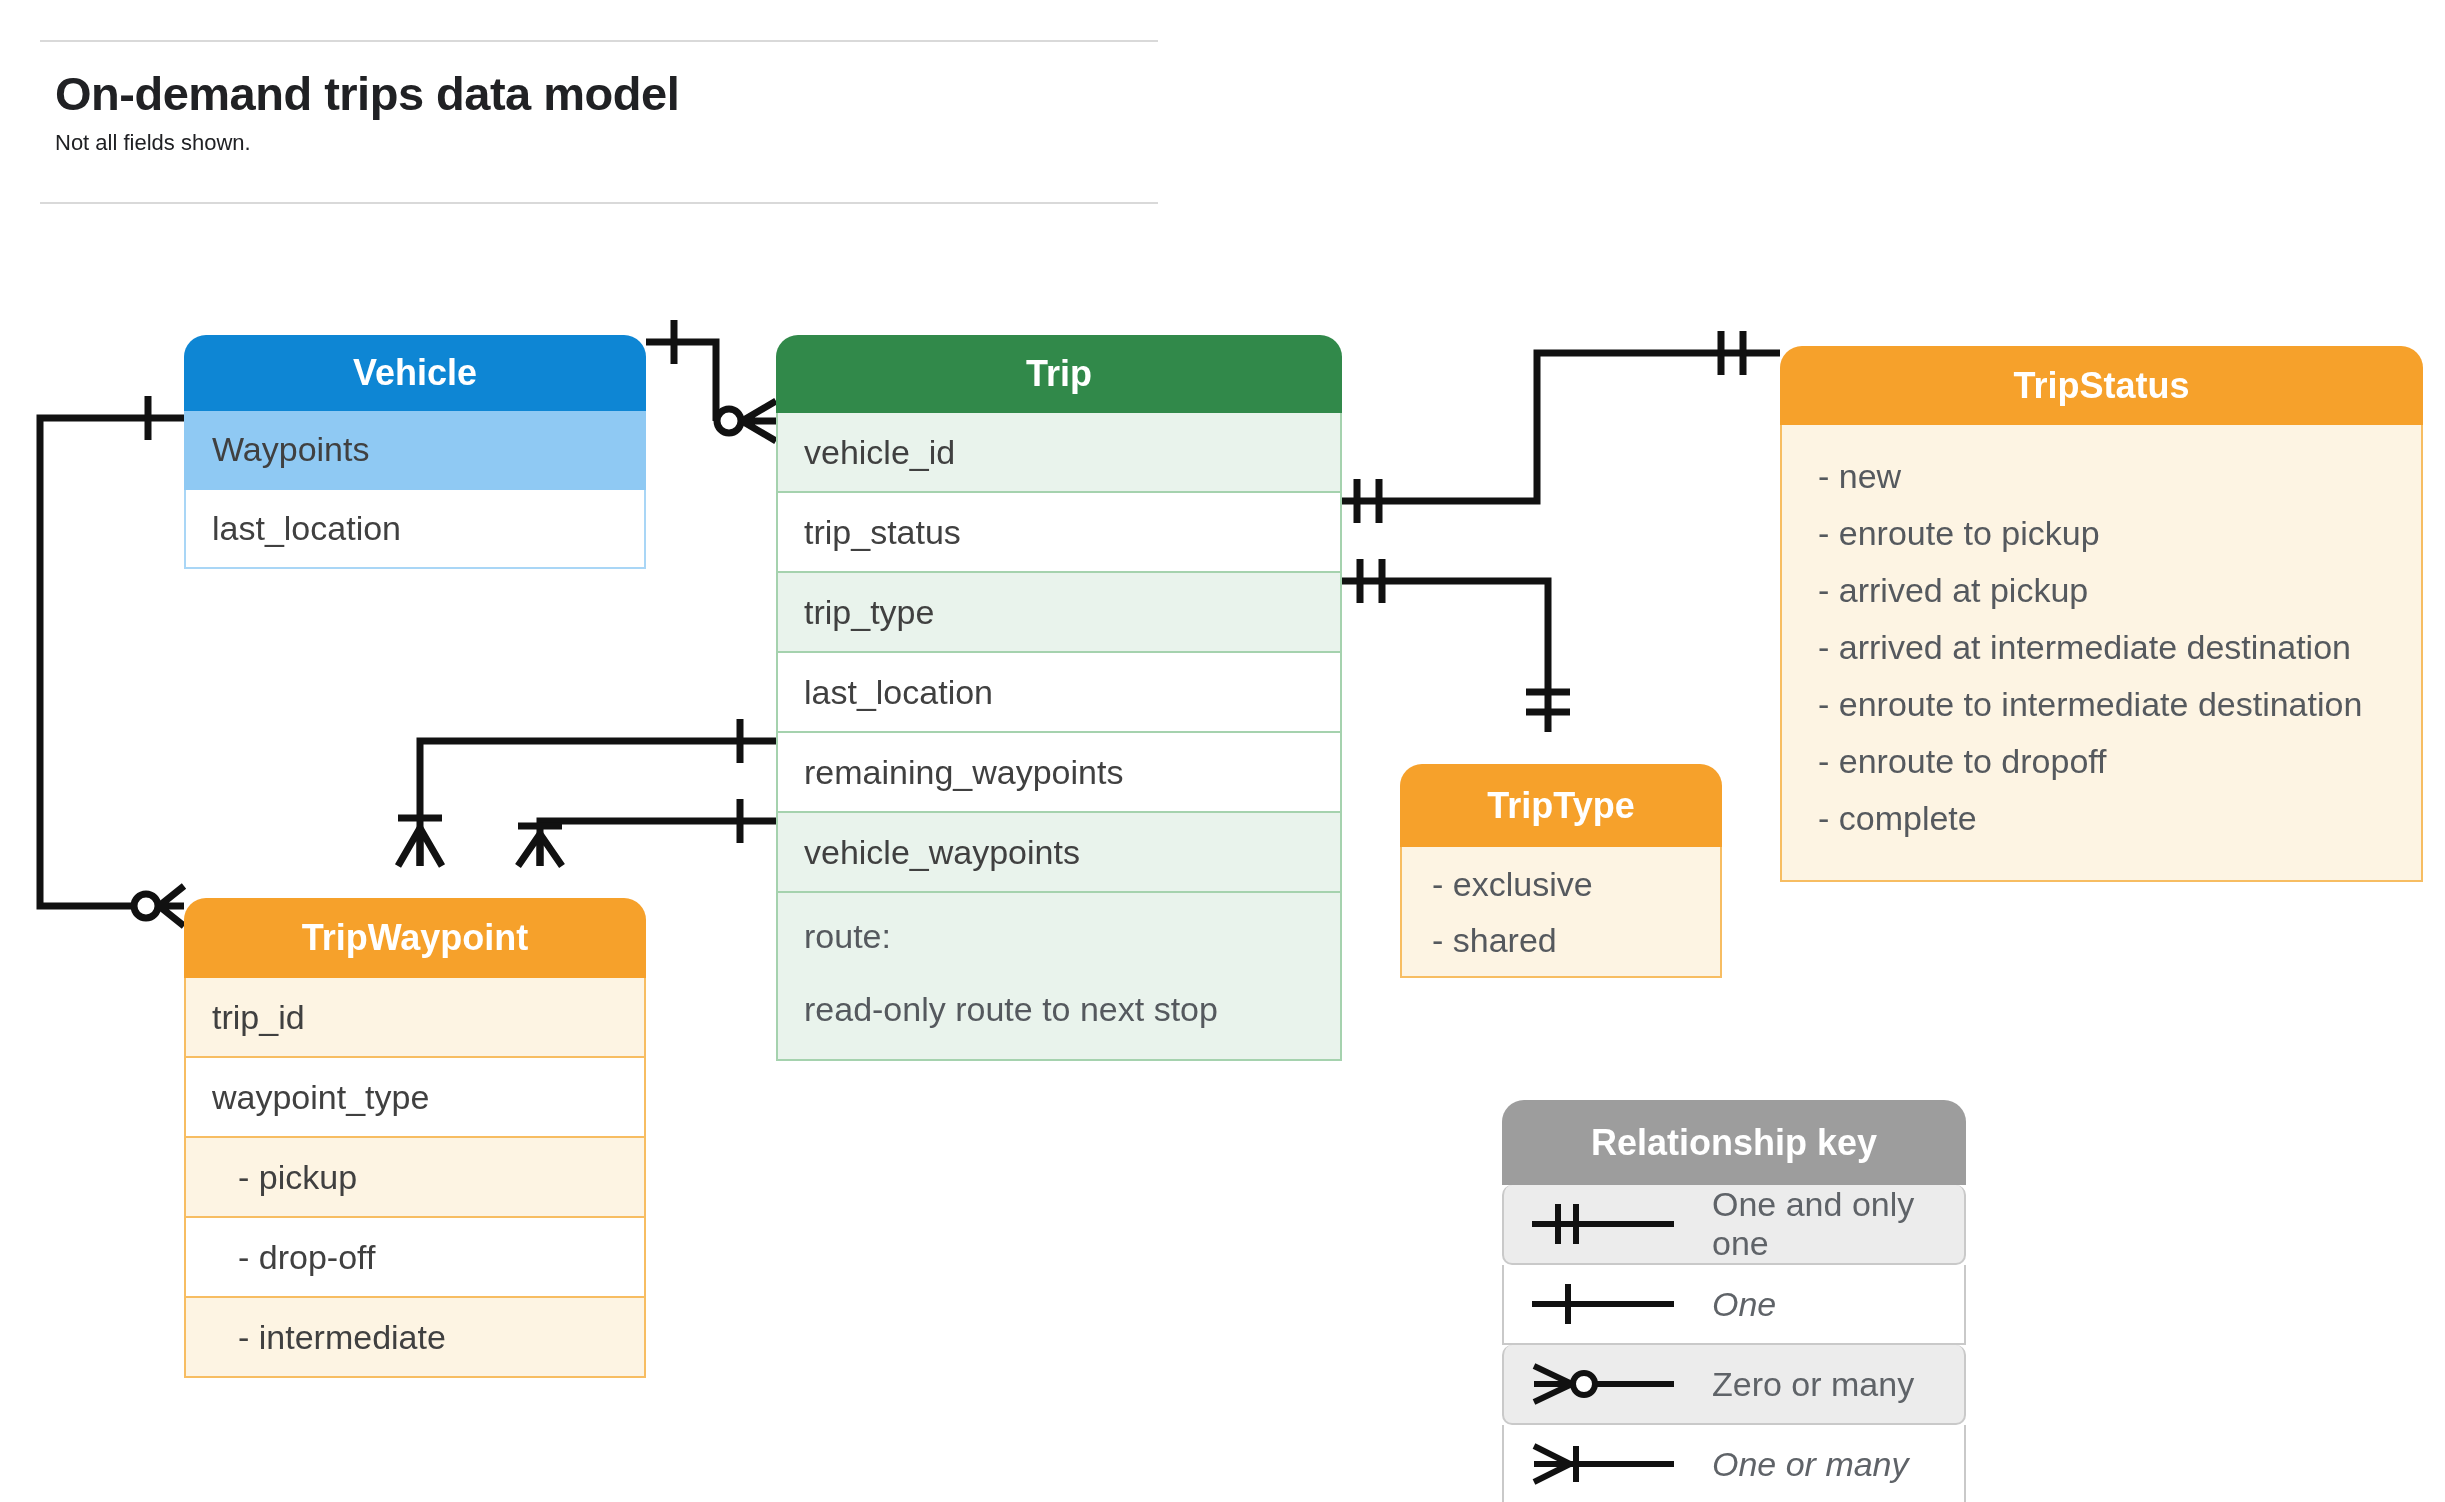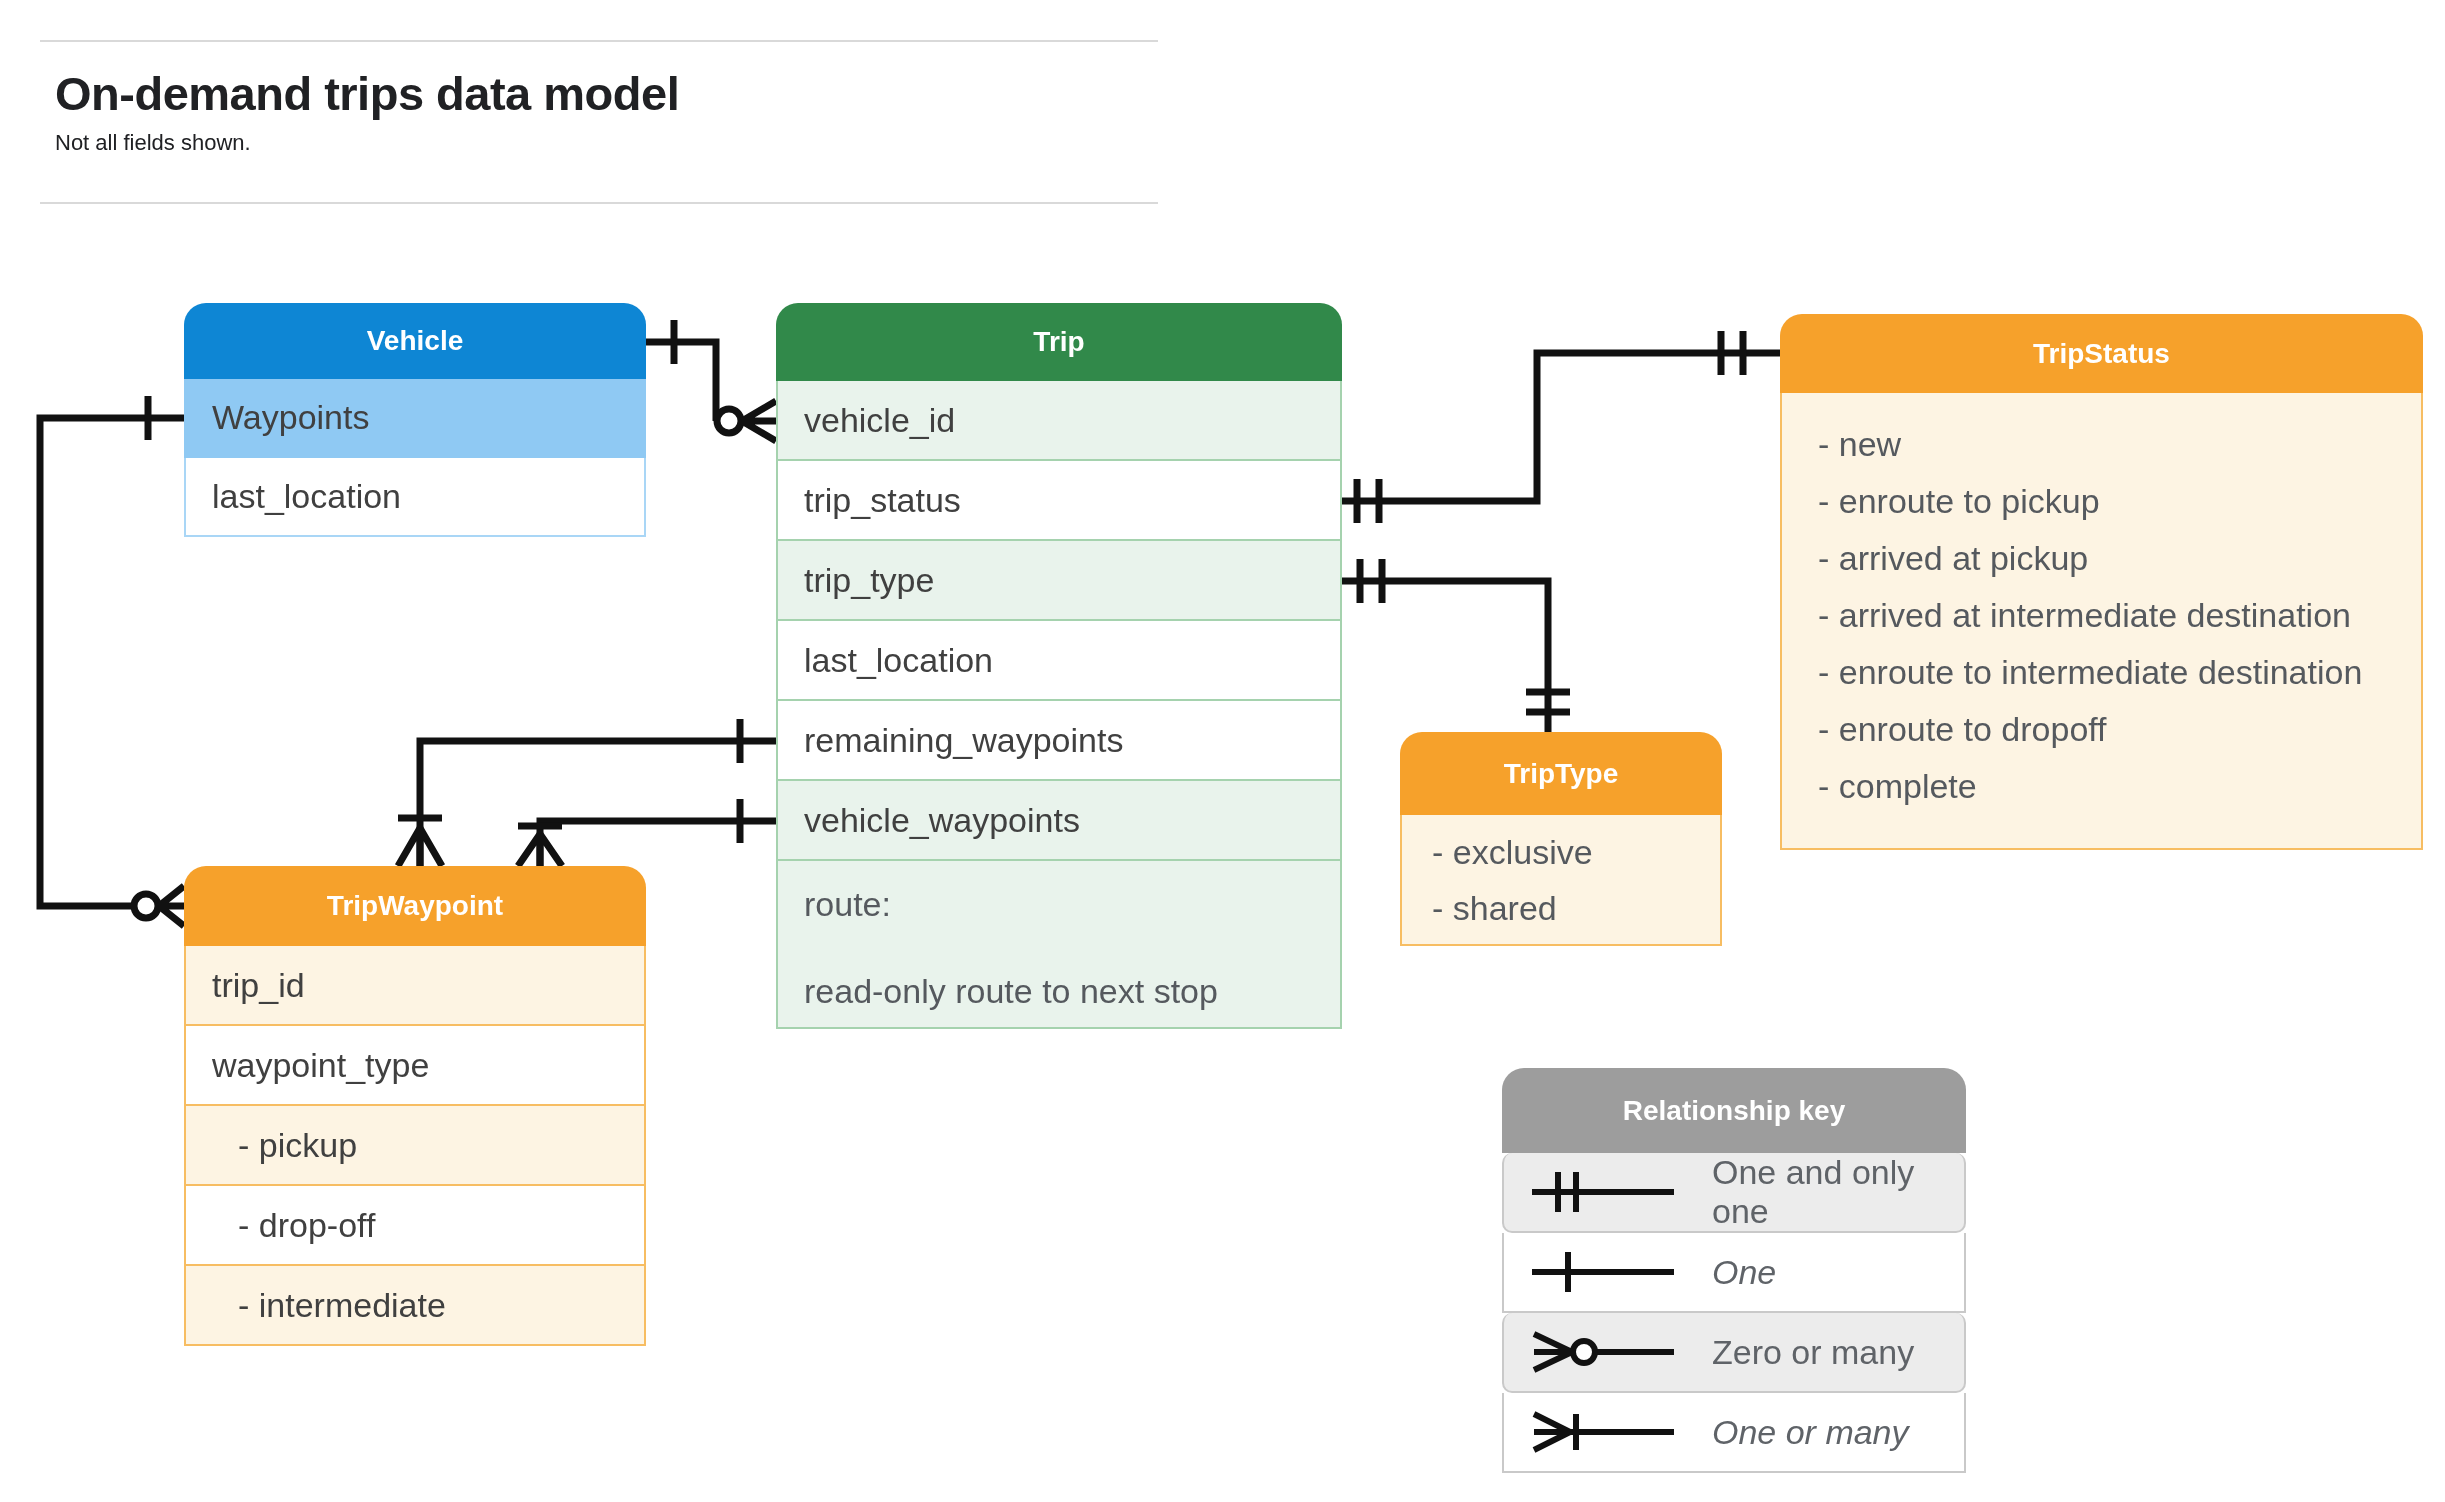--- a/index.html
+++ b/index.html
@@ -18,21 +18,21 @@
   .page-subtitle{
     position:absolute;left:55px;top:130px;
     font-size:22px;color:#202124;
   }
 
   .entity{position:absolute;box-sizing:border-box;}
   .entity-header{
     box-sizing:border-box;width:100%;
     border-radius:22px 22px 0 0;
     display:flex;align-items:center;justify-content:center;
-    color:#ffffff;font-weight:bold;font-size:28px;
+    color:#ffffff;font-weight:bold;font-size:36px;margin-top:32px;
   }
   .erow{
     box-sizing:border-box;width:100%;
     display:flex;align-items:center;
     padding-left:26px;
     font-size:34px;color:#404040;
   }
   .erow.indent{padding-left:52px;}
   .ebody{
     box-sizing:border-box;width:100%;
@@ -52,21 +52,21 @@
   .trip .entity-header{height:78px;background:#31894a;}
   .trip .erow{height:80px;border:2px solid #a5d2ae;border-top:none;}
   .trip .row-shade{background:#e9f3ec;}
   .trip .row-plain{background:#ffffff;}
   .trip .route-row{
     box-sizing:border-box;width:100%;height:168px;
     background:#e9f3ec;border:2px solid #a5d2ae;border-top:none;
     font-size:34px;color:#55595e;
     padding:24px 0 0 26px;
   }
-  .trip .route-row .line2{margin-top:48px;}
+  .trip .route-row .line2{margin-top:34px;}
 
   
   .entity-header.orange{background:#f6a12b;}
   .orange-body-border{border:2px solid #f7bd62;border-top:none;box-sizing:border-box;}
 
   .tripstatus{left:1780px;top:314px;width:643px;}
   .tripstatus .entity-header{height:79px;}
   .tripstatus .ebody{height:457px;background:#fdf4e3;padding-top:23px;}
   .tripstatus .ebody div{line-height:57px;}
 

